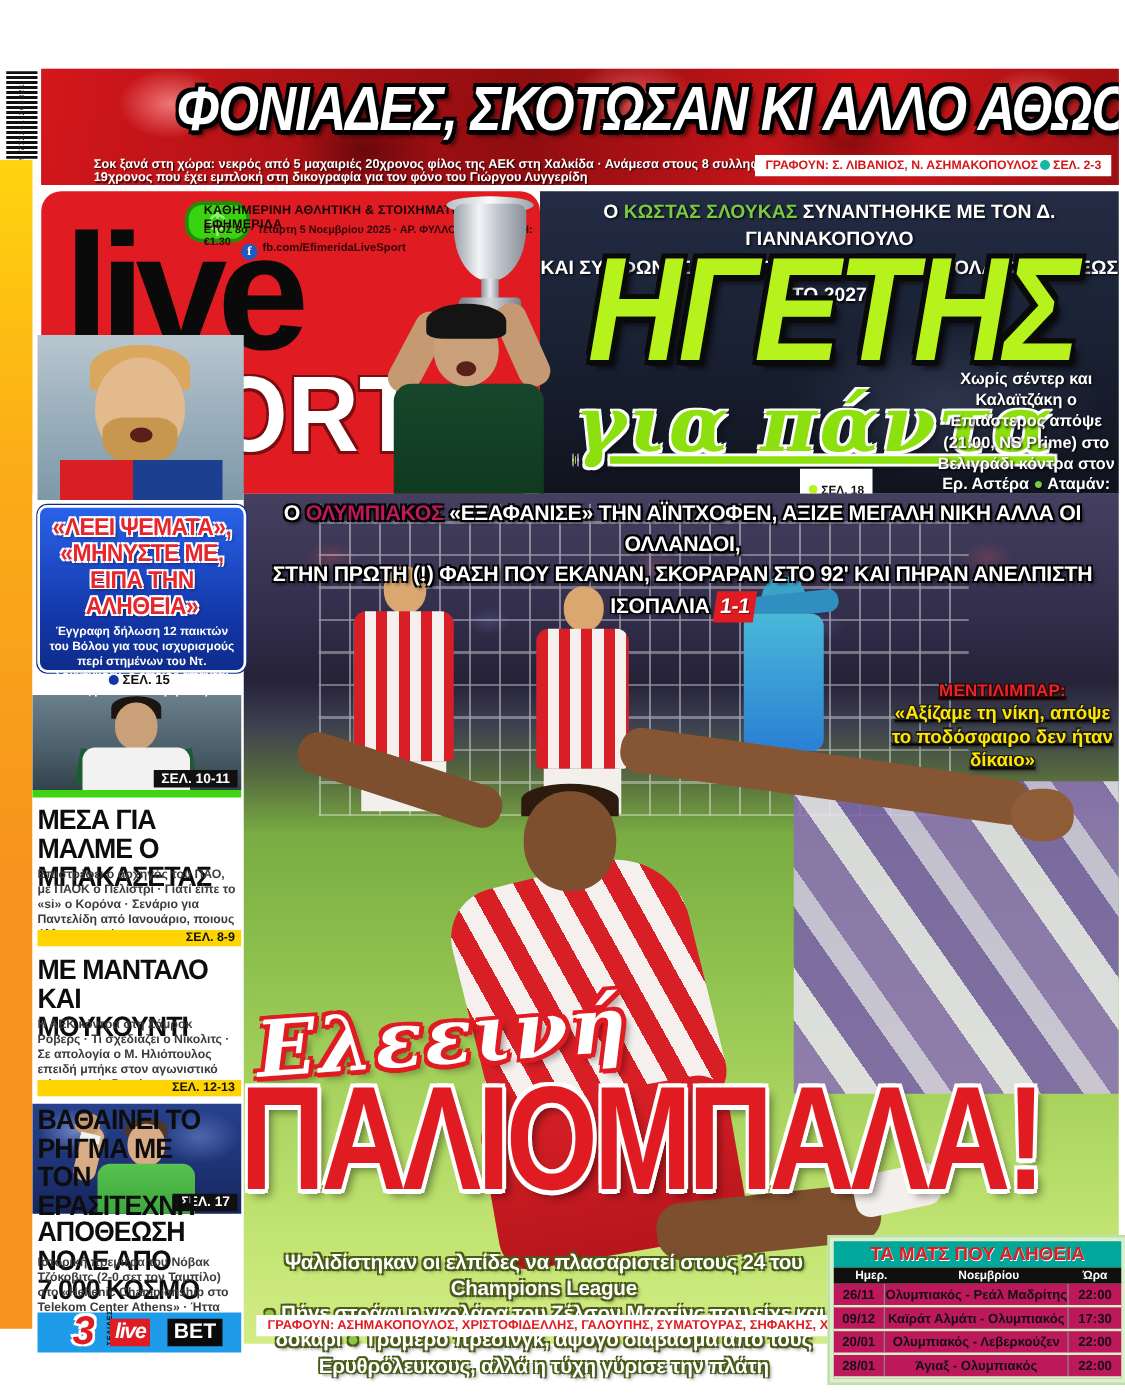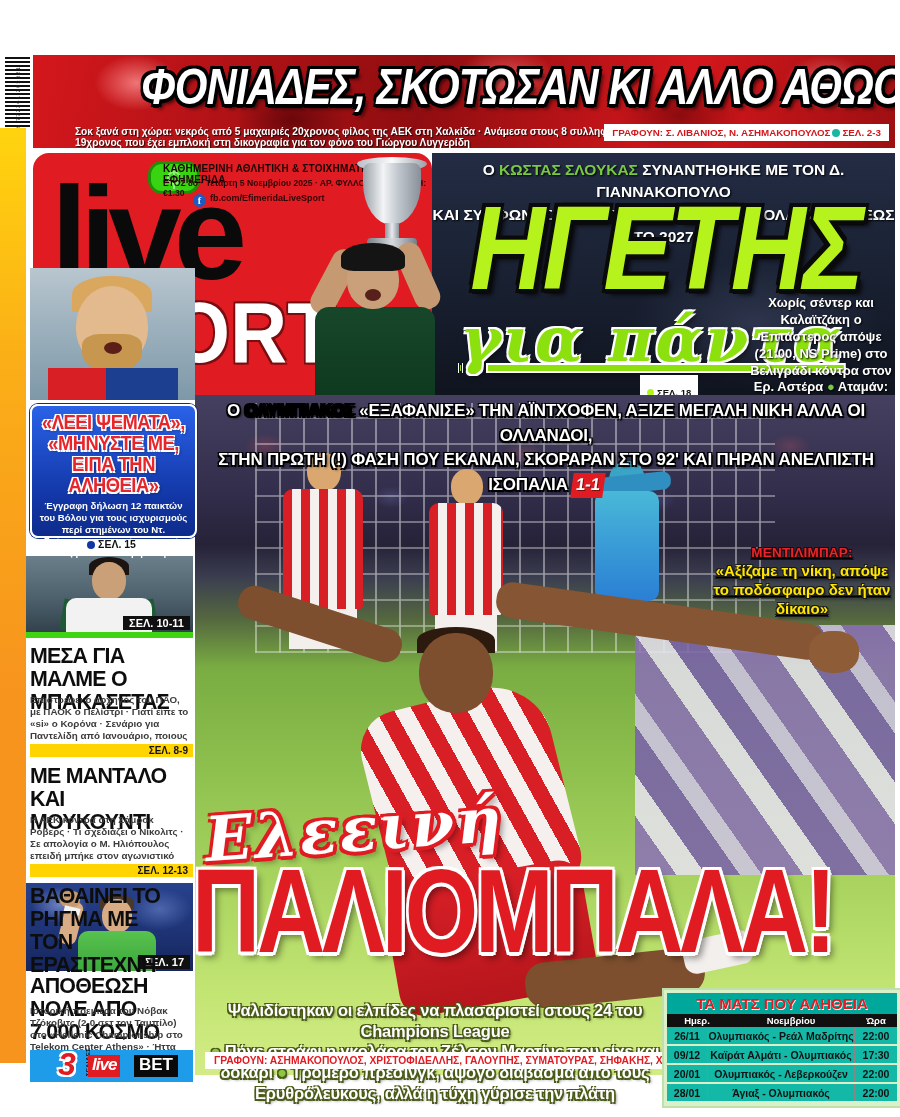--- a/index.html
+++ b/index.html
@@ -186,21 +186,21 @@
   #big-hand-r{position:absolute;left:614px;top:236px;width:50px;height:42px;border-radius:45%;background:#8f5c38;}
   #big-shorts{position:absolute;left:196px;top:478px;width:200px;height:130px;border-radius:24px;transform:rotate(-10deg);
     background:linear-gradient(180deg,#d81f26,#b5161c);}
   #big-leg{position:absolute;left:330px;top:560px;width:180px;height:46px;border-radius:20px;background:#7d4f2e;transform:rotate(-6deg);}
   #big-sock{position:absolute;left:488px;top:540px;width:70px;height:34px;border-radius:12px;background:#f3efec;transform:rotate(-12deg);}
 
   
   #main-kicker{left:200px;top:399px;width:692px;text-align:center;z-index:10;
     font-size:17px;font-weight:900;color:#fff;line-height:1.45;letter-spacing:-.2px;
     text-shadow:1.5px 1.5px 0 #000,-1.5px -1.5px 0 #000,1.5px -1.5px 0 #000,-1.5px 1.5px 0 #000,2px 2px 3px rgba(0,0,0,.8);}
-  #main-kicker .team{color:#000000;}
+  #main-kicker .team{color:#be185d;}
   #main-kicker .score{background:#e11b22;padding:0 4px;margin-left:4px;
     text-shadow:1px 1px 0 #7a0d10;display:inline-block;transform:skewX(-8deg);}
 
   
   #coach{left:712px;top:545px;width:180px;text-align:center;z-index:10;text-decoration:underline;}
   #coach .name{font-size:13.5px;font-weight:900;color:#e8252a;letter-spacing:.2px;
     text-shadow:1px 1px 0 #2a0606,-1px -1px 0 #2a0606,1px -1px 0 #2a0606,-1px 1px 0 #2a0606;}
   #coach .q{margin-top:2px;font-size:15px;font-weight:900;color:#ffe600;line-height:1.25;
     text-shadow:1px 1px 0 #1a1a1a,-1px -1px 0 #1a1a1a,1px -1px 0 #1a1a1a,-1px 1px 0 #1a1a1a,2px 2px 3px rgba(0,0,0,.7);}
 
@@ -235,21 +235,21 @@
   #main-byline .dot{display:inline-block;width:8px;height:8px;border-radius:50%;background:#e11b22;vertical-align:-1px;margin:0 3px;}
 
   
   #fixtures{left:662px;top:988px;width:230px;z-index:13;background:#d9f0c8;border:2px solid #bfe0aa;padding:3px;}
   #fixtures .title{background:#00a79b;color:#e11b22;font-size:15px;font-weight:900;text-align:center;padding:2px 0;
     text-shadow:.5px .5px 0 #fff;}
   #fixtures .cols{display:flex;background:#101010;color:#fff;font-size:9.5px;font-weight:700;}
   #fixtures .cols .c1{width:40px;text-align:center;padding:1px 10px;}
   #fixtures .cols .c2{flex:1;text-align:center;padding:1px 0;}
   #fixtures .cols .c3{width:42px;text-align:center;padding:1px 0;}
-  #fixtures .r{display:flex;background:#14b8a6;color:#111;font-size:10.5px;font-weight:700;border-bottom:2px solid #d9f0c8;}
+  #fixtures .r{display:flex;background:#be185d;color:#111;font-size:10.5px;font-weight:700;border-bottom:2px solid #d9f0c8;}
   #fixtures .r .c1{width:40px;text-align:center;padding:2.5px 0;border-right:1px solid #888;}
   #fixtures .r .c2{flex:1;text-align:center;padding:2.5px 0;border-right:1px solid #888;}
   #fixtures .r .c3{width:42px;text-align:center;padding:2.5px 0;}
 </style>
 </head>
 <body>
 
 <div id="page">
 
   <div class="abs" id="barcode"></div>

